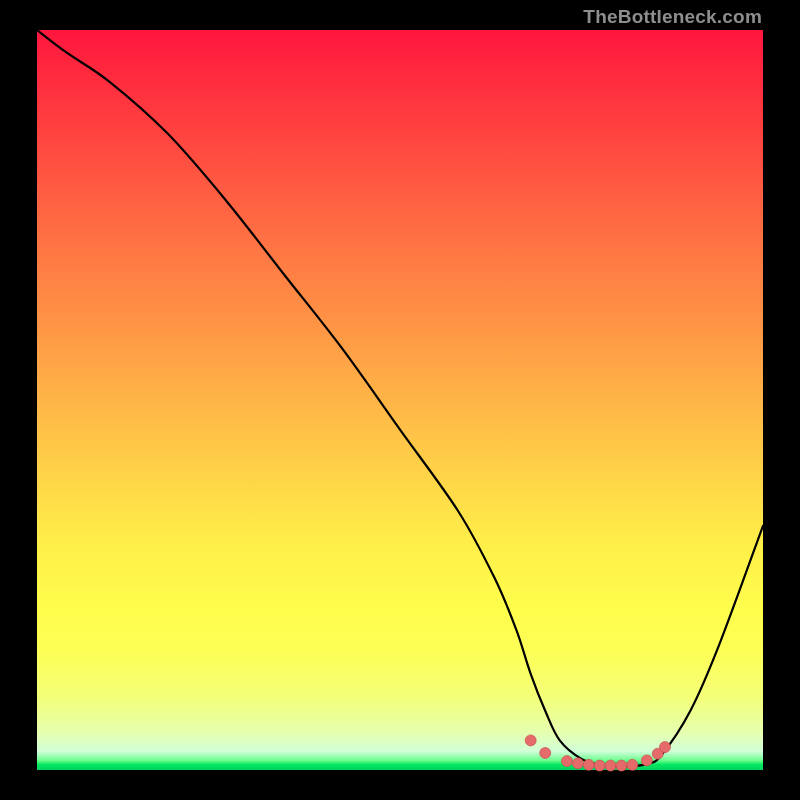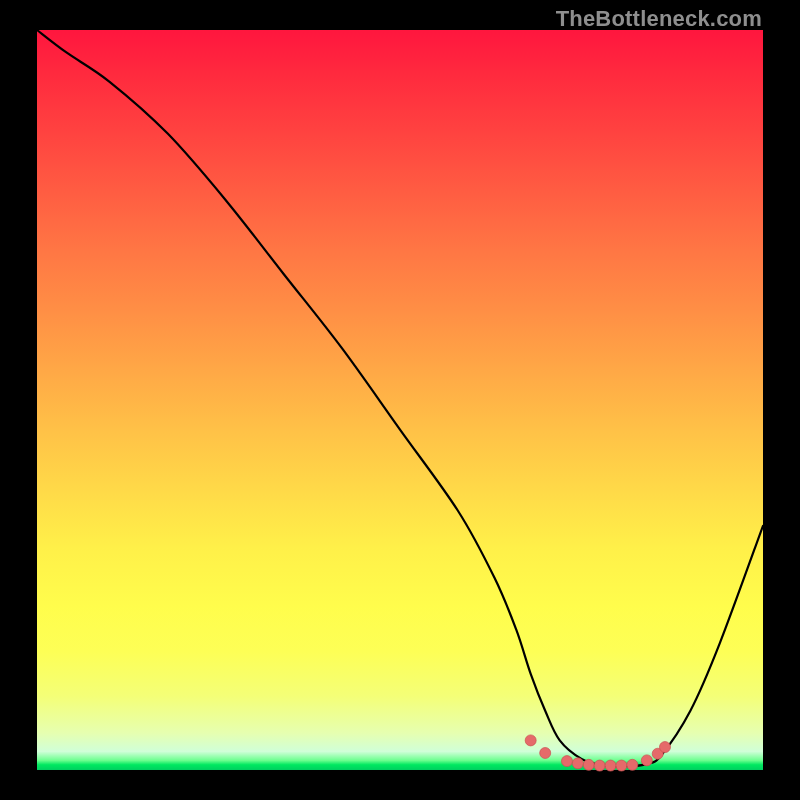--- a/index.html
+++ b/index.html
@@ -44,21 +44,21 @@
       #6cff8f 98.7%,
       #00e860 99.3%,
       #00d060 100%
     );
   }
   .watermark {
     position: absolute;
     top: 6px;
     right: 38px;
     color: #8e8e8e;
-    font-size: 22px;
+    font-size: 19px;
     font-weight: 600;
     letter-spacing: 0.2px;
   }
   svg.curve {
     position: absolute;
     left: 0;
     top: 0;
     width: 726px;
     height: 740px;
     overflow: visible;

